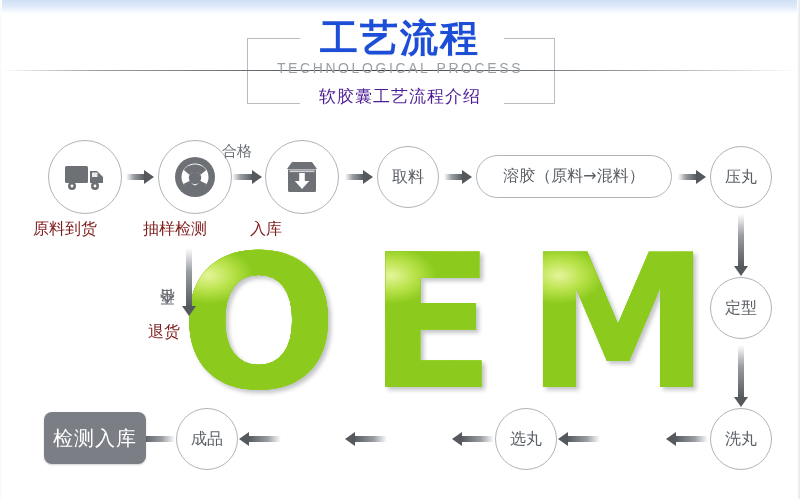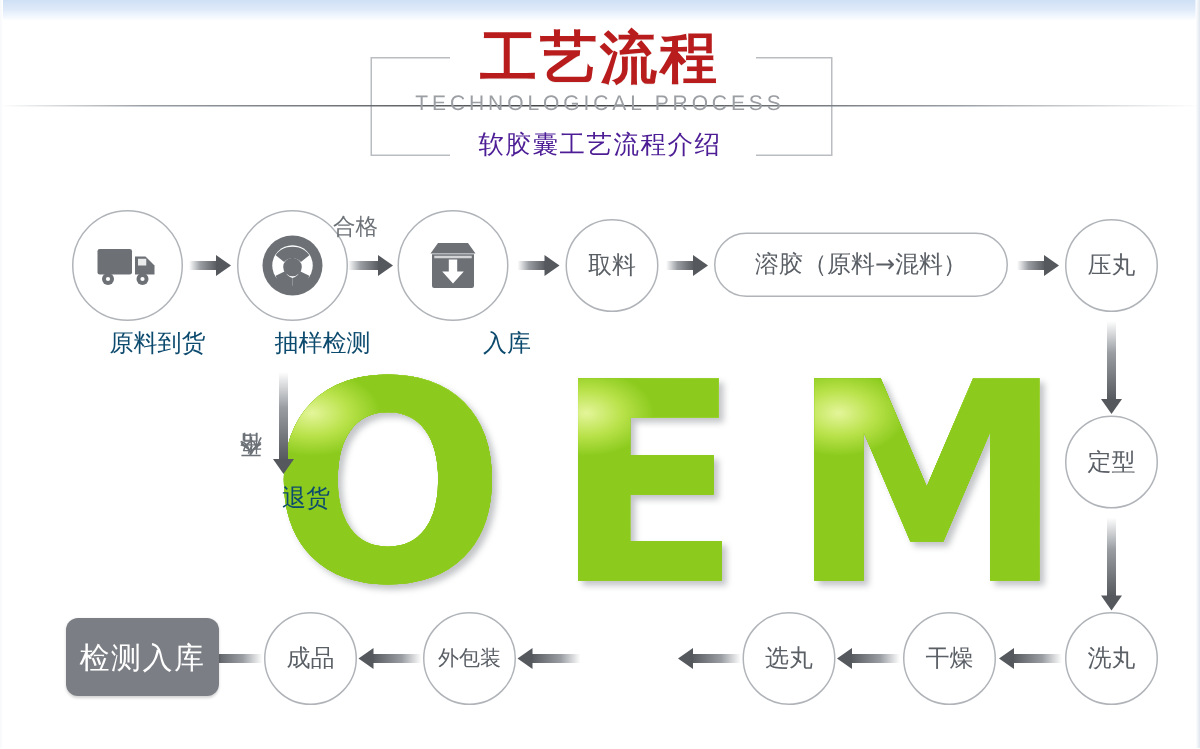--- a/index.html
+++ b/index.html
@@ -42,21 +42,21 @@
   .frame-mask-top{
     position:absolute;left:300px;top:31px;width:204px;height:16px;background:#ffffff;
   }
   .frame-mask-bot{
     position:absolute;left:300px;top:92px;width:204px;height:18px;background:#ffffff;
   }
   .title-cn{
     position:absolute;left:0;top:18px;width:800px;text-align:center;
     font-family:"DejaVu Sans","Liberation Sans",sans-serif;
     font-size:38px;font-weight:bold;letter-spacing:2px;
-    color:#b91c1c;
+    color:#1d4ed8;
     text-shadow:0 1px 0 rgba(0,0,0,.06);
     line-height:40px;
   }
   .title-en{
     position:absolute;left:0;top:60px;width:800px;text-align:center;
     font-size:14px;letter-spacing:2.6px;color:#9b9ea3;
     font-family:"Liberation Sans",sans-serif;
   }
   .title-sub{
     position:absolute;left:0;top:85px;width:800px;text-align:center;
@@ -70,23 +70,23 @@
     border-radius:50%;
     box-sizing:border-box;
     display:flex;align-items:center;justify-content:center;
     color:#5a5f66;
     font-family:"DejaVu Sans","Liberation Sans",sans-serif;
     background:#ffffff;
   }
   .node .lbl{font-size:16px;letter-spacing:0px;white-space:nowrap;}
   .node.small .lbl{font-size:14px;}
   .caption{
-    position:absolute;text-align:right;
-    font-family:"DejaVu Sans","Liberation Sans",sans-serif;
-    font-size:16px;color:#0c4a6e;white-space:nowrap;
+    position:absolute;text-align:left;
+    font-family:"DejaVu Sans","Liberation Sans",sans-serif;
+    font-size:16px;color:#7f1d1d;white-space:nowrap;
   }
   .pillnode{
     position:absolute;
     border:1px solid #b0b4b9;border-radius:22px;box-sizing:border-box;
     display:flex;align-items:center;justify-content:center;
     color:#5a5f66;background:#ffffff;
     font-family:"DejaVu Sans","Liberation Sans",sans-serif;font-size:16px;
     white-space:nowrap;
   }
   .boxnode{
@@ -265,23 +265,20 @@
 
   <div class="node" style="left:710px;top:408px;width:62px;height:62px;">
     <span class="lbl">洗丸</span>
   </div>
 
   <div class="arrow-l" style="left:666px;top:432px;width:42px;">
     <div class="shaft"></div>
       <div class="head"></div>
   </div>
 
-  <div class="node" style="left:602px;top:408px;width:62px;height:62px;">
-    <span class="lbl">干燥</span>
-  </div>
 
   <div class="arrow-l" style="left:558px;top:432px;width:42px;">
     <div class="shaft"></div>
       <div class="head"></div>
   </div>
 
   <div class="node" style="left:495px;top:408px;width:62px;height:62px;">
     <span class="lbl">选丸</span>
   </div>
 
@@ -289,23 +286,20 @@
     <div class="shaft"></div>
       <div class="head"></div>
   </div>
 
 
   <div class="arrow-l" style="left:345px;top:432px;width:42px;">
     <div class="shaft"></div>
       <div class="head"></div>
   </div>
 
-  <div class="node small" style="left:282px;top:408px;width:62px;height:62px;">
-    <span class="lbl">外包装</span>
-  </div>
 
   <div class="arrow-l" style="left:239px;top:432px;width:42px;">
     <div class="shaft"></div>
       <div class="head"></div>
   </div>
 
   <div class="node" style="left:176px;top:408px;width:62px;height:62px;">
     <span class="lbl">成品</span>
   </div>
 

